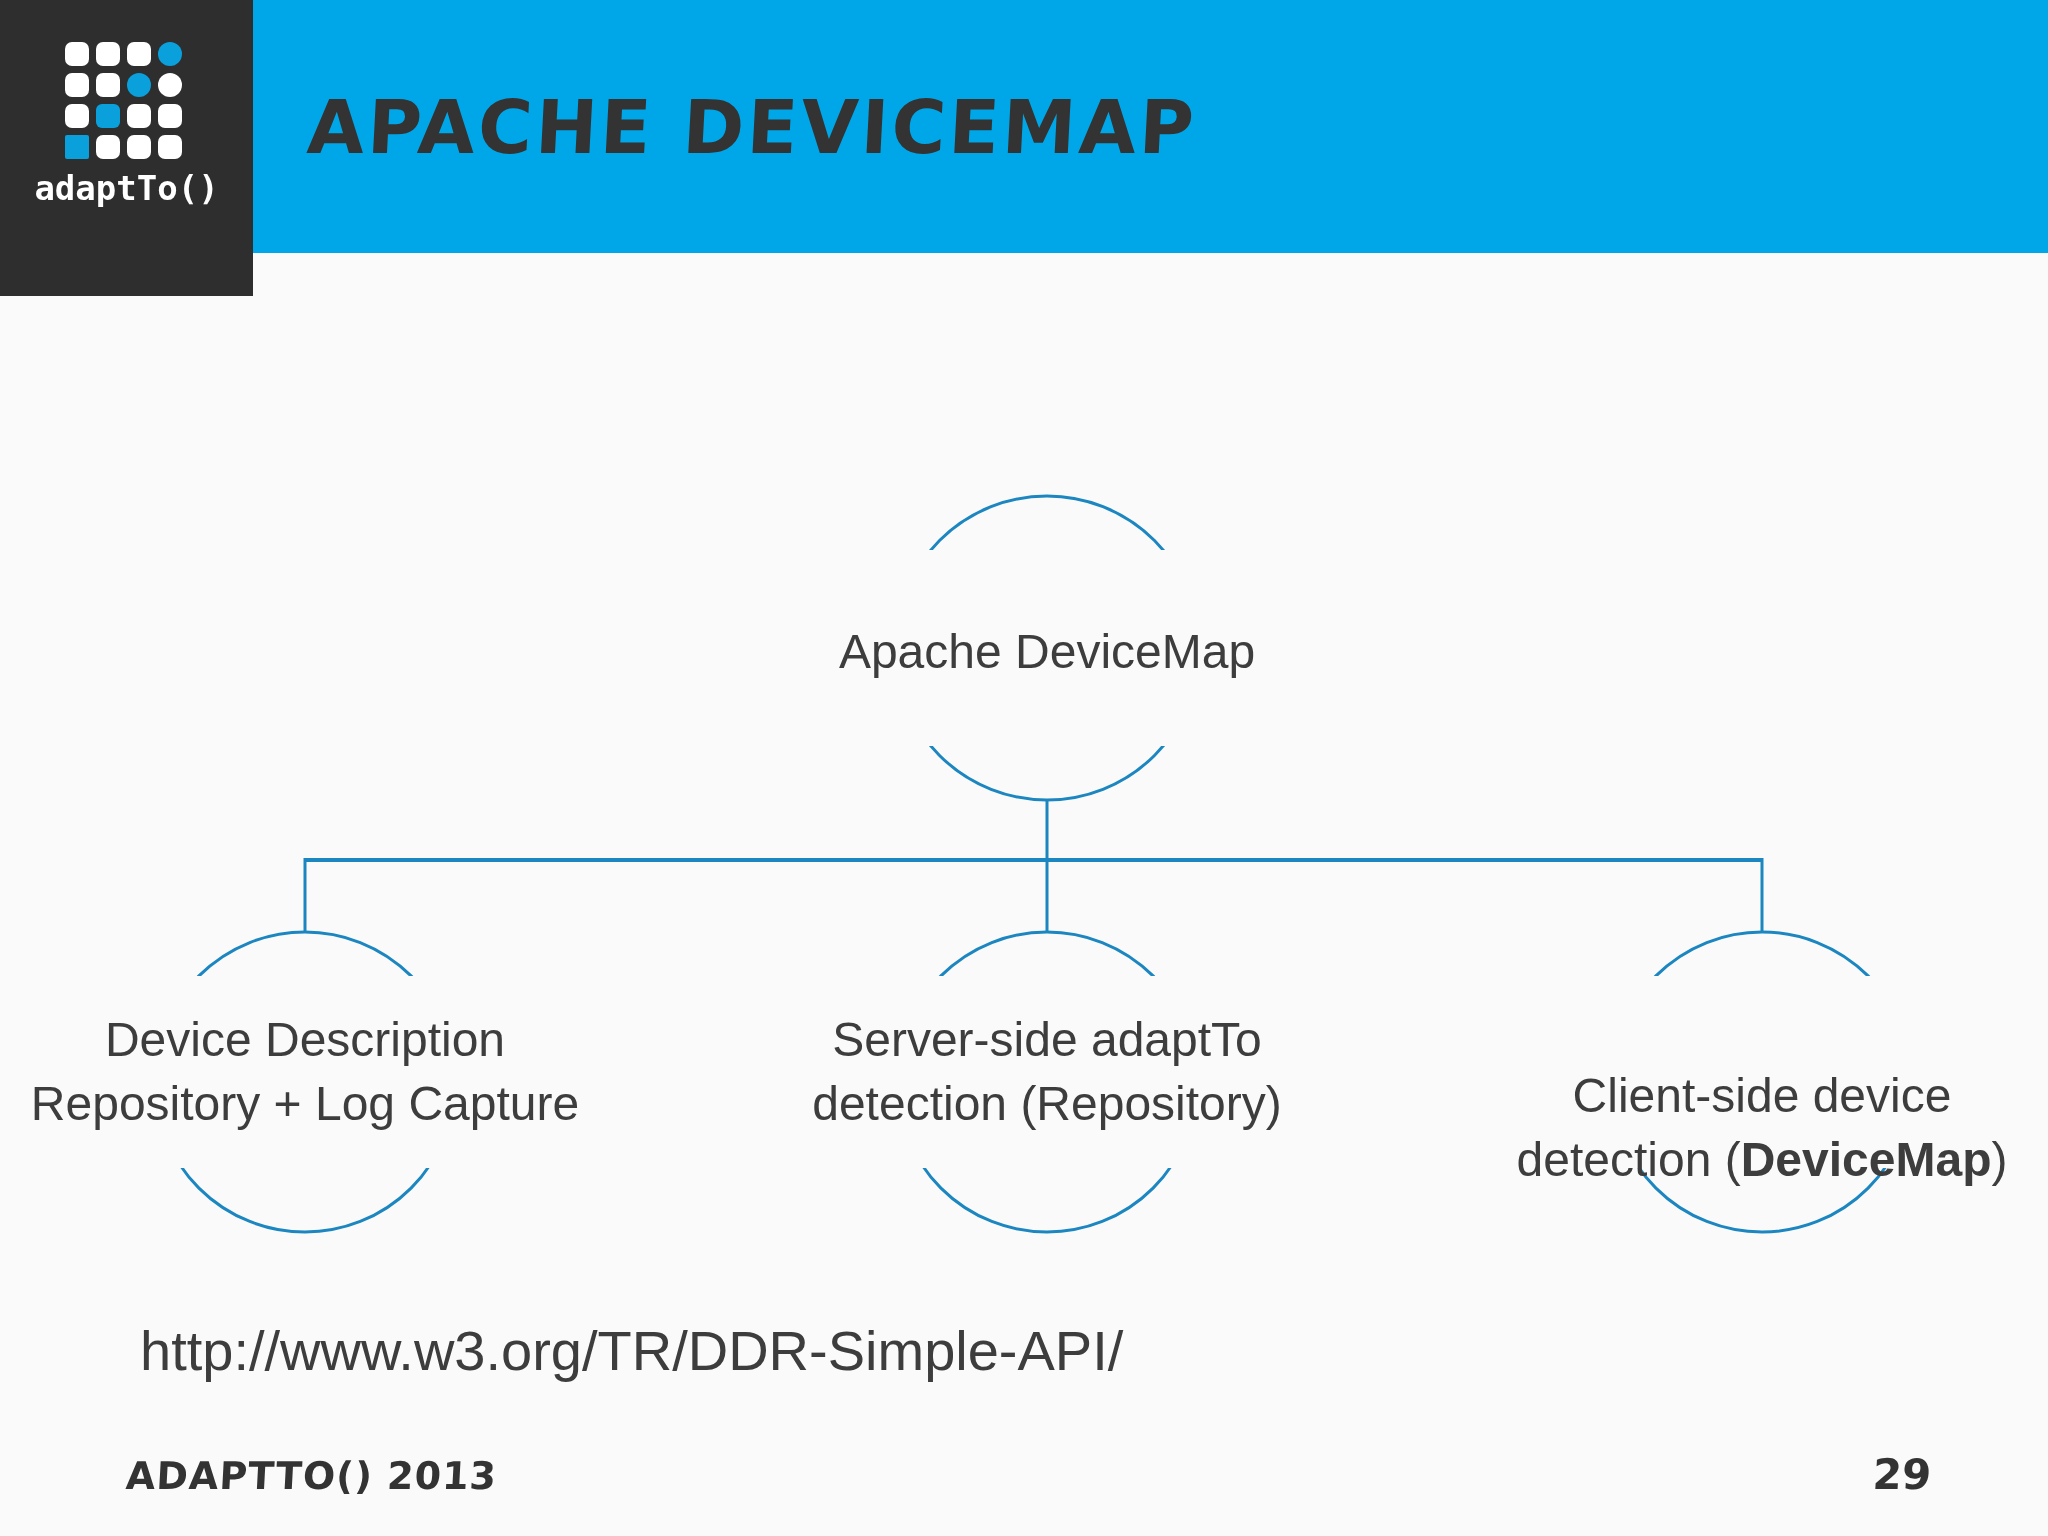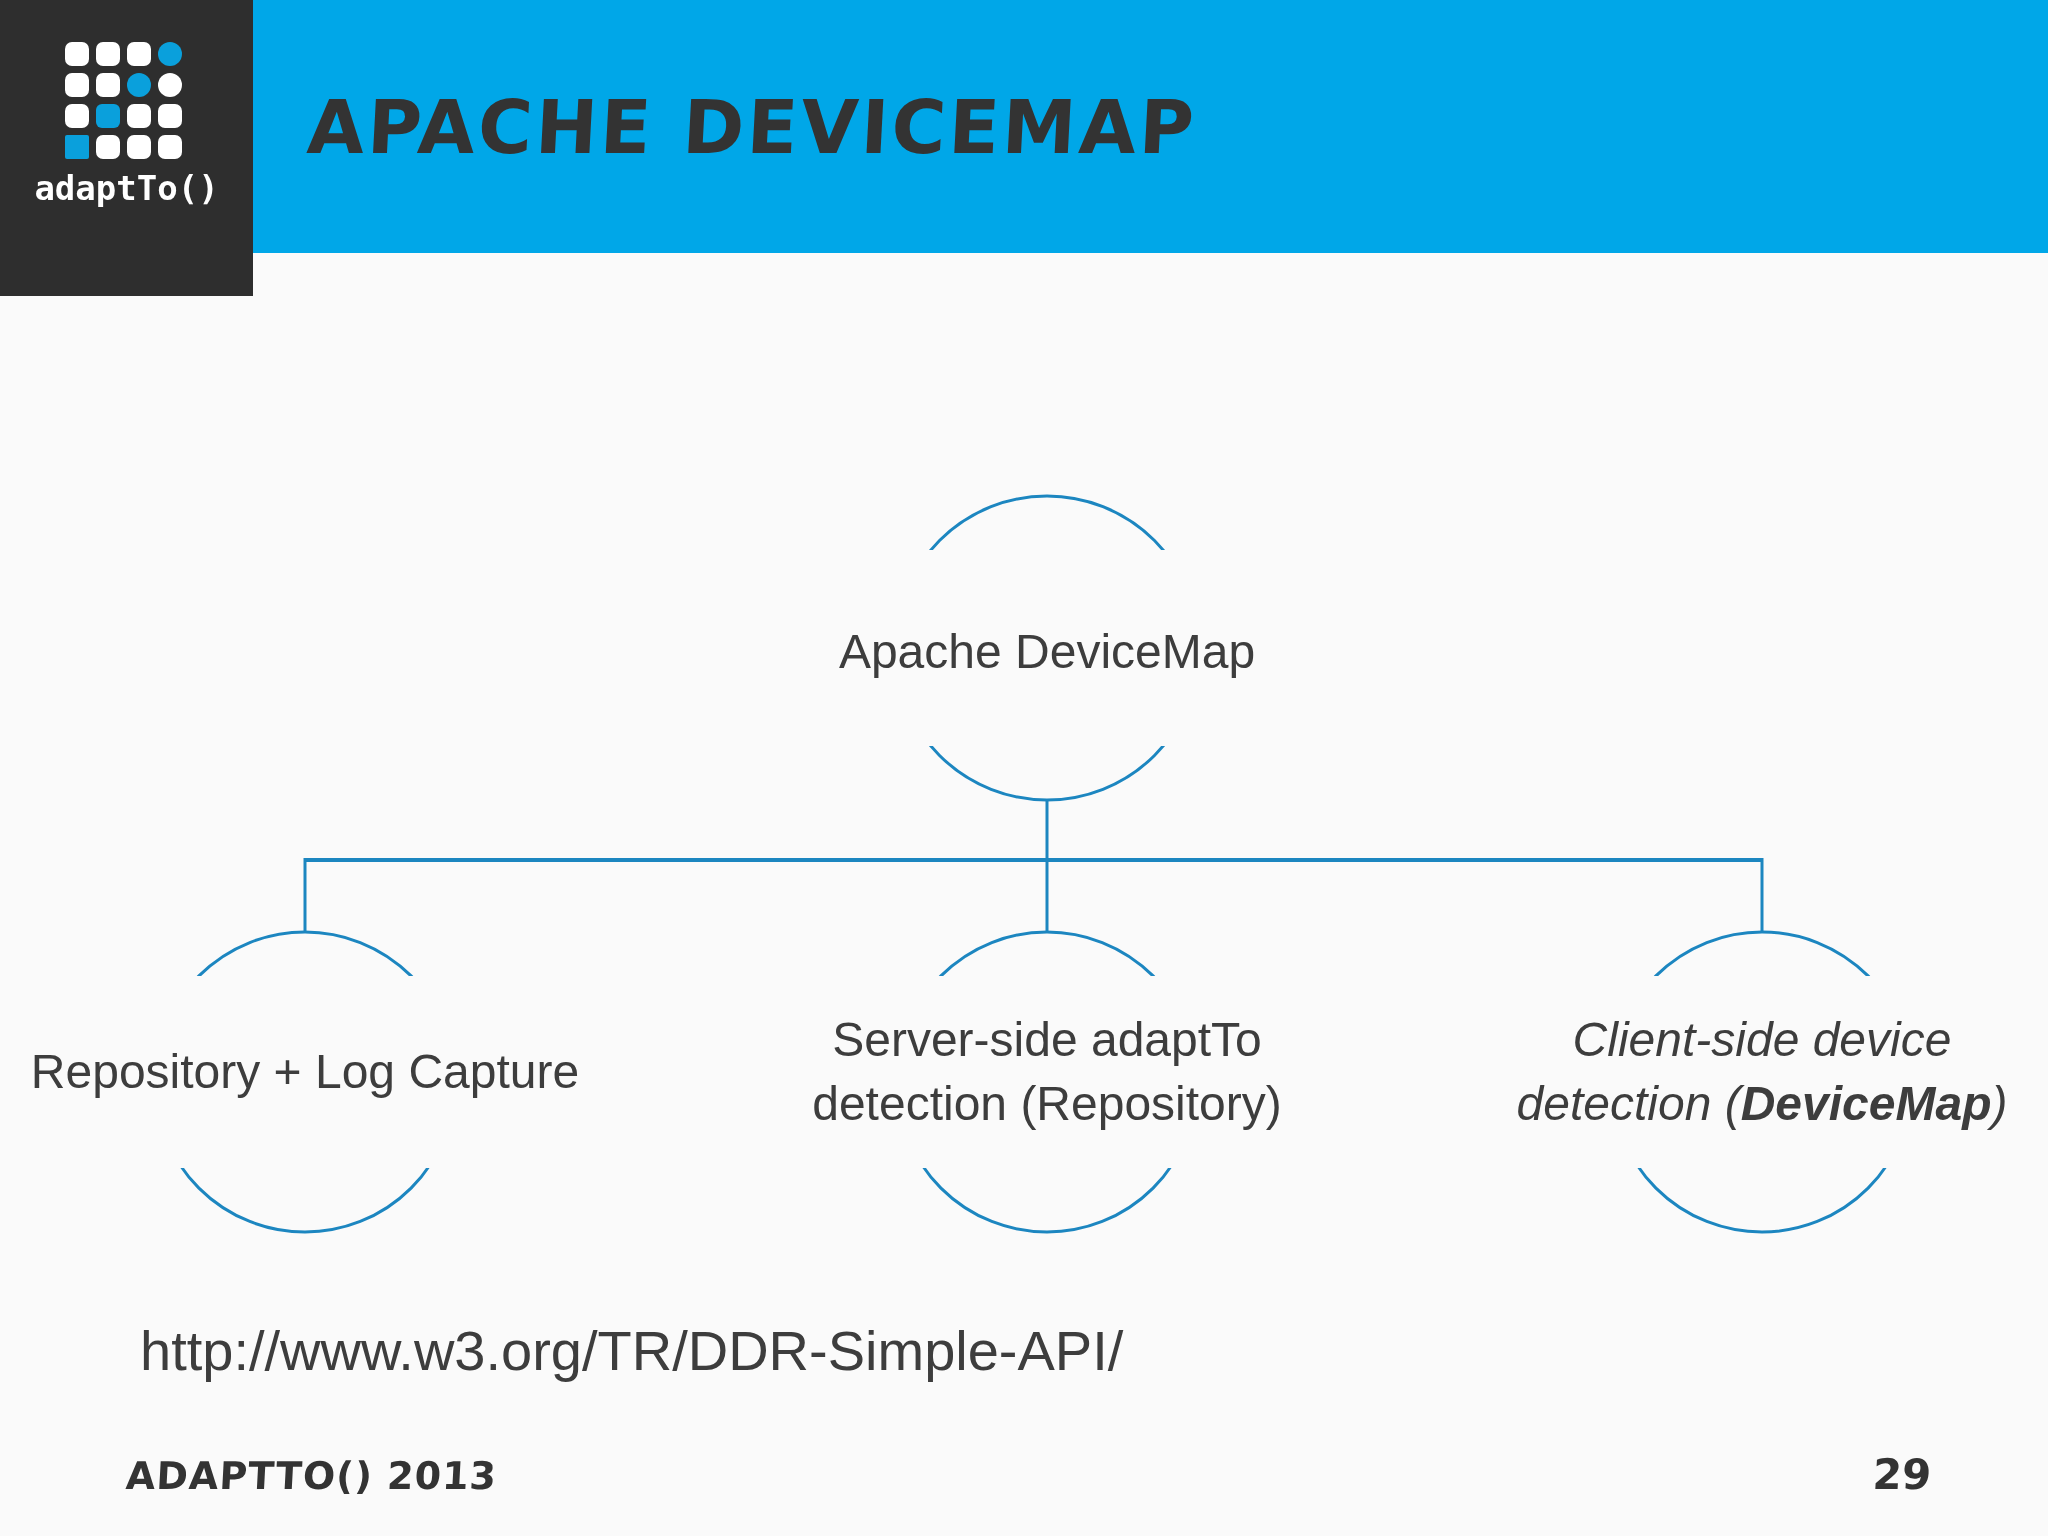--- a/index.html
+++ b/index.html
@@ -92,29 +92,30 @@
     <rect class="band" x="0" y="976" width="614" height="192"></rect>
     <rect class="band" x="740" y="976" width="614" height="192"></rect>
     <rect class="band" x="1455" y="976" width="593" height="192"></rect>
   </svg>
 
   <div class="node-label" style="left:1047px;top:652px;">
     <span>Apache DeviceMap</span>
   </div>
 
   <div class="node-label" style="left:305px;top:1072px;">
+    <div>Device Description</div>
     <div>Repository + Log Capture</div>
   </div>
 
   <div class="node-label" style="left:1047px;top:1072px;">
     <div>Server-side adaptTo</div>
     <div>detection (Repository)</div>
   </div>
 
-  <div class="node-label" style="left:1762px;top:1072px;font-style:italic;">
+  <div class="node-label" style="left:1762px;top:1128px;">
     <div>Client-side device</div>
     <div><span>detection (</span><b>DeviceMap</b><span>)</span></div>
   </div>
 
   <div class="url-line">http://www.w3.org/TR/DDR-Simple-API/</div>
 
   <div class="footer-left">ADAPTTO() 2013</div>
   <div class="page-number">29</div>
 
 </div>

